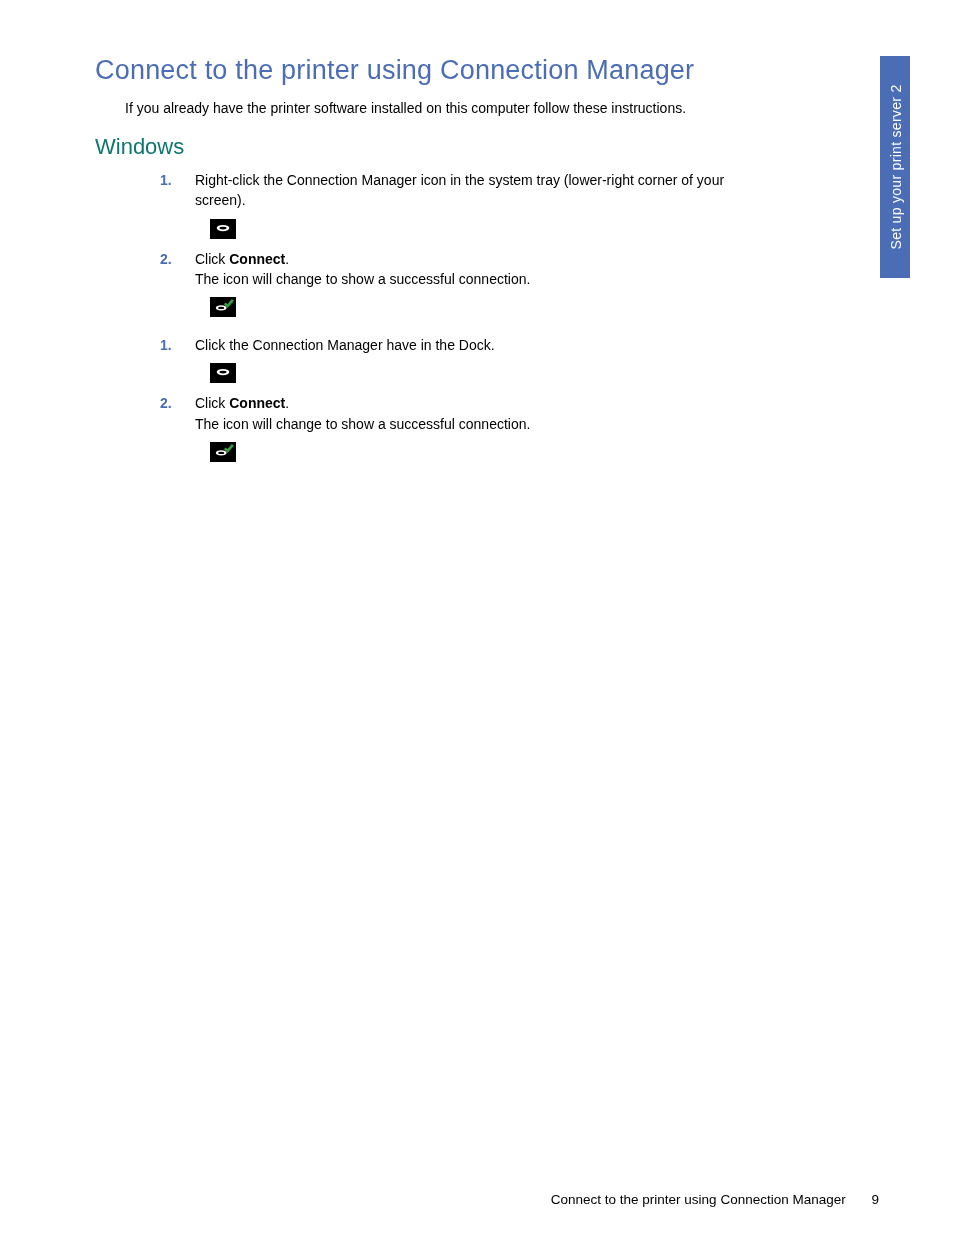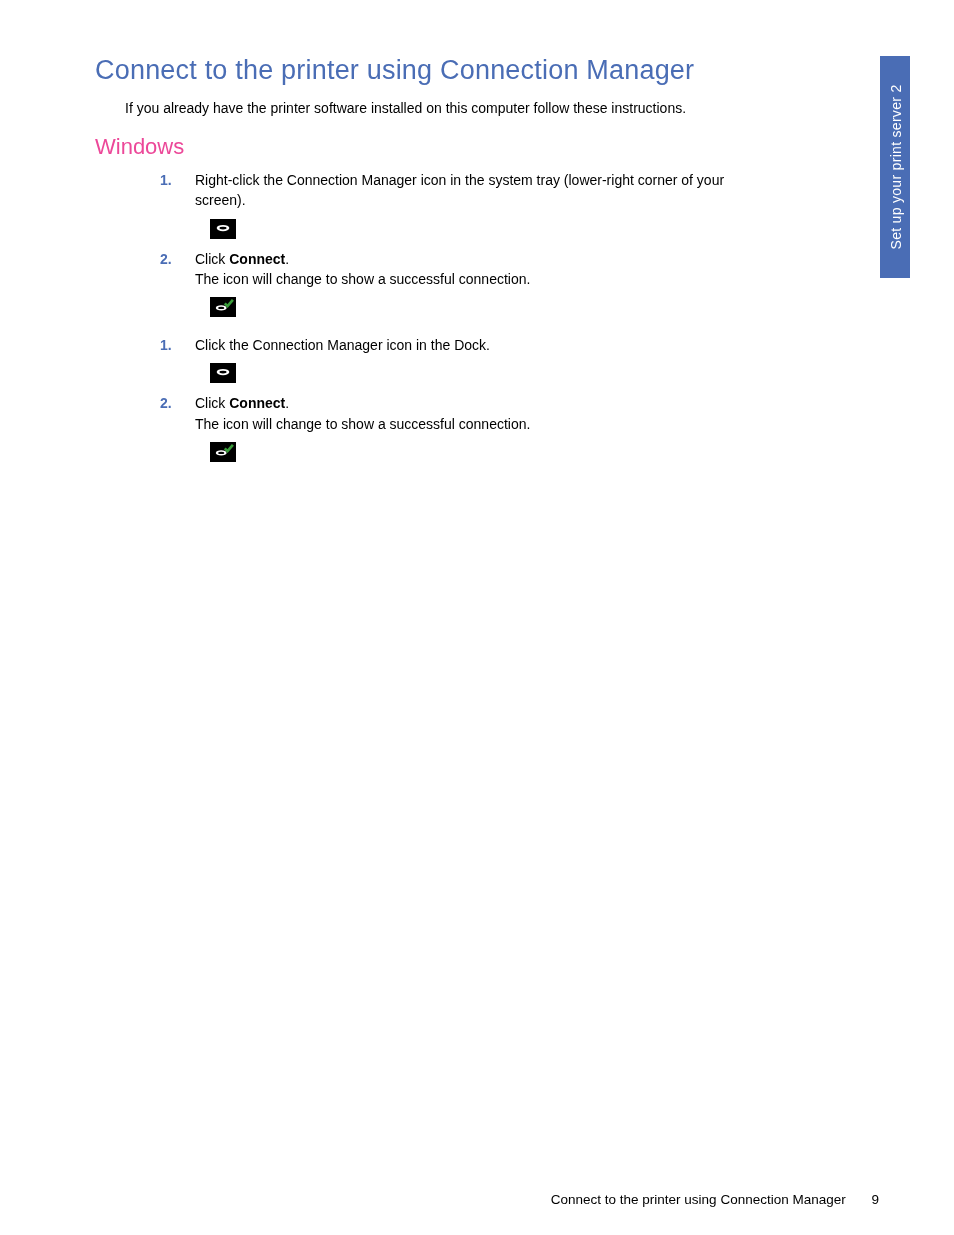--- a/index.html
+++ b/index.html
@@ -26,21 +26,21 @@
   .intro {
     font-size: 14px;
     margin-left: 30px;
     margin-bottom: 18px;
     font-family: "Segoe UI", Arial, sans-serif;
     font-weight: 300;
   }
   h2 {
     font-size: 22px;
     font-weight: 300;
-    color: #ec4899;
+    color: #0f766e;
     margin-bottom: 10px;
     font-family: "Segoe UI Light", "HelveticaNeue-Light", Arial, sans-serif;
   }
   ol {
     list-style: none;
     margin-left: 65px;
   }
   ol li {
     position: relative;
     padding-left: 35px;
@@ -142,21 +142,21 @@
           </svg>
         </span>
       </li>
     </ol>
   </div>
 
   <div class="section-block">
     <ol>
       <li>
         <span class="num">1.</span>
-        <span>Click the Connection Manager icon in the Dock.</span>
+        <span>Click the Connection Manager have in the Dock.</span>
         <span class="icon-box">
           <svg viewBox="0 0 26 20">
             <rect x="0" y="0" width="26" height="20" fill="#000"></rect>
             <ellipse cx="13" cy="9" rx="7" ry="3.5" fill="#fff"></ellipse>
             <ellipse cx="13" cy="9" rx="4" ry="1.5" fill="#000"></ellipse>
           </svg>
         </span>
       </li>
       <li>
         <span class="num">2.</span>

